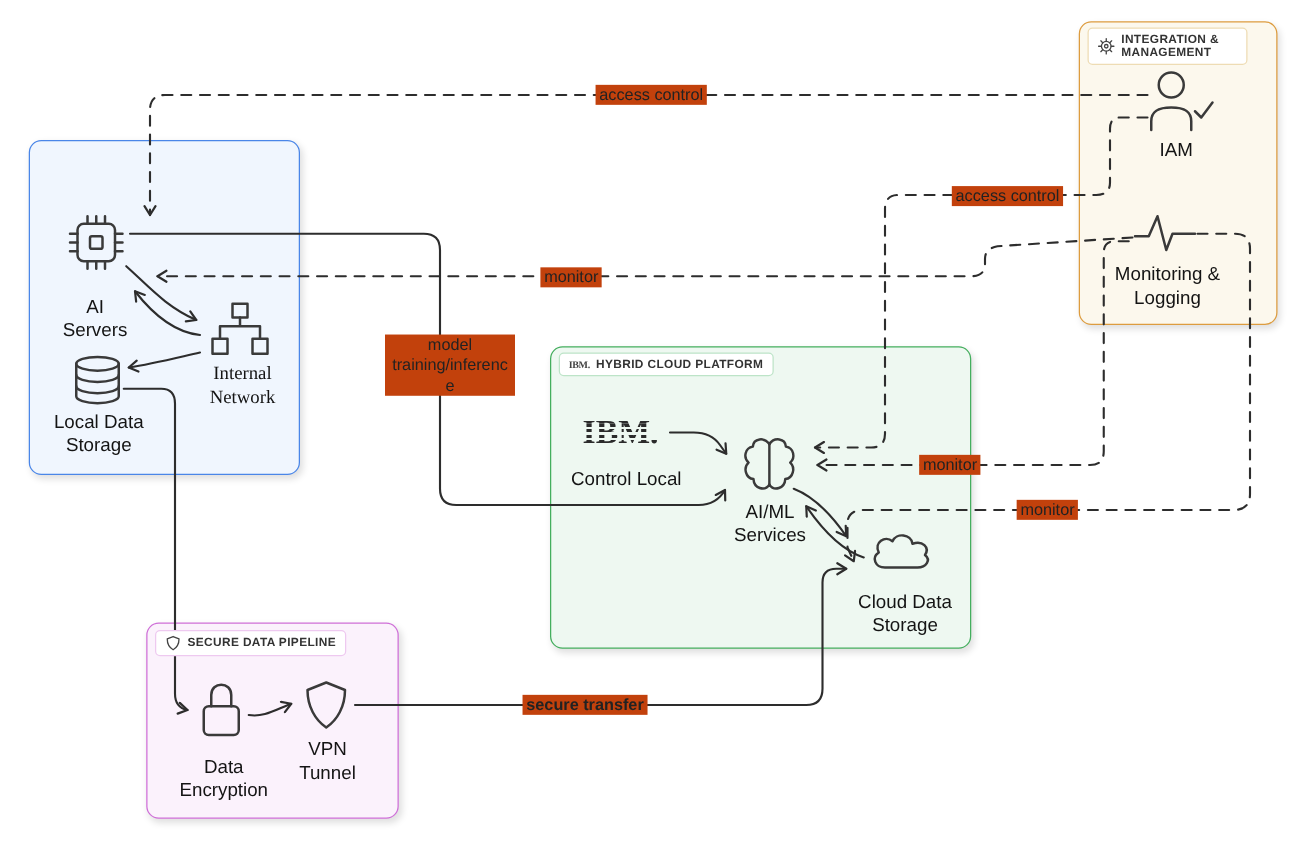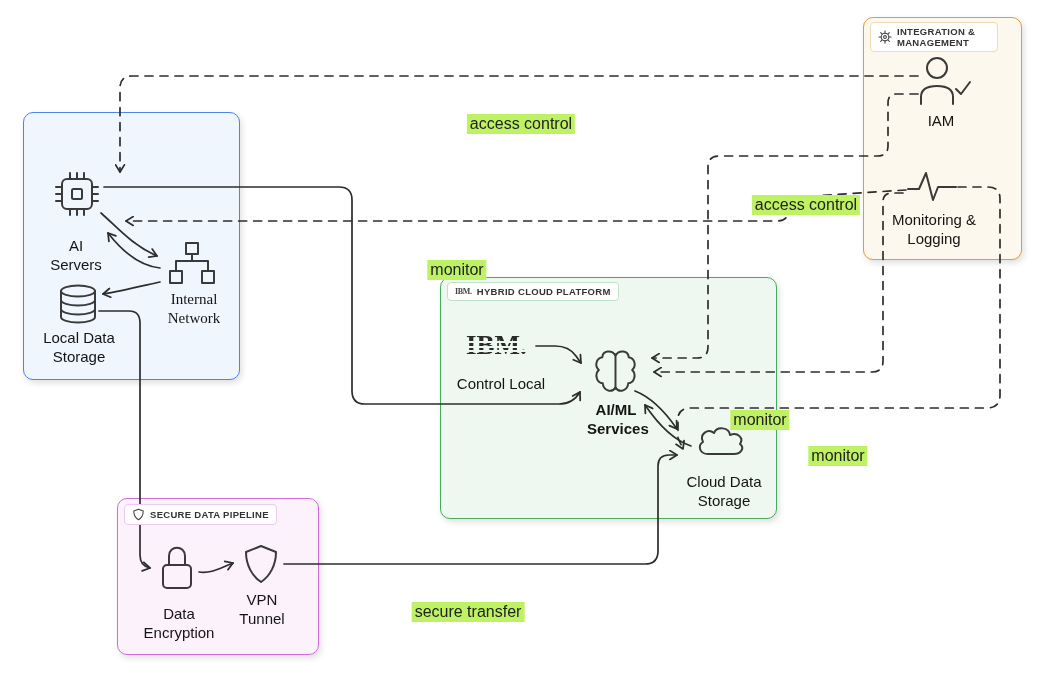--- a/index.html
+++ b/index.html
@@ -35,22 +35,22 @@
               transform:translateX(-50%);line-height:1.28;}
 
   
   .ibm-big{position:absolute;left:466px;top:330px;width:72px;height:30px;z-index:2;}
   .ibm-big .txt{font-family:"Liberation Serif",serif;font-weight:700;font-size:27px;line-height:30px;color:#2b2b2b;}
   .ibm-big .stripes{position:absolute;left:0;width:64px;top:9px;height:15px;
        background:repeating-linear-gradient(to bottom,rgba(0,0,0,0) 0 2.2px,#eef8f1 2.2px 4.4px);}
   .ibm-mini{font-family:"Liberation Serif",serif;font-weight:700;font-size:8px;color:#444;letter-spacing:-.3px;}
 
   
-  .edge-label{position:absolute;z-index:3;transform:translate(-50%,-50%);background:#bef264;
-              font-size:16px;color:#222;padding:0 3px;white-space:nowrap;line-height:1.25;margin-top:48px;}
+  .edge-label{position:absolute;z-index:3;transform:translate(-50%,-50%);background:#c2410c;
+              font-size:13px;color:#222;padding:0 3px;white-space:nowrap;line-height:1.25;}
   .edge-label.wrap{white-space:normal;width:98px;text-align:center;overflow-wrap:break-word;word-break:break-word;}
 </style>
 </head>
 <body>
 
 <div class="canvas">
 
   <div class="group g-onprem"></div>
   <div class="group g-hybrid"></div>
   <div class="group g-integ"></div>
@@ -172,25 +172,26 @@
       <path d="M20 2 L35 8 C35 21 29 32 20 38 C11 32 5 21 5 8 Z"></path>
     </svg>
   </div>
 
   <div class="node-label" style="left:76px;top:236px;width:70px;">AI Servers</div>
   <div class="node-label" style="left:194px;top:290px;width:70px;font-family:Liberation Serif, serif;">Internal Network</div>
   <div class="node-label" style="left:79px;top:328px;width:72px;">Local Data Storage</div>
   <div class="node-label" style="left:941px;top:111px;width:60px;">IAM</div>
   <div class="node-label" style="left:934px;top:210px;width:90px;">Monitoring &amp; Logging</div>
   <div class="node-label" style="left:501px;top:374px;width:100px;">Control Local</div>
-  <div class="node-label" style="left:616px;top:400px;width:58px;font-weight:bold;">AI/ML Services</div>
+  <div class="node-label" style="left:616px;top:400px;width:58px;">AI/ML Services</div>
   <div class="node-label" style="left:724px;top:472px;width:76px;">Cloud Data Storage</div>
   <div class="node-label" style="left:179px;top:604px;width:74px;">Data Encryption</div>
   <div class="node-label" style="left:262px;top:590px;width:80px;">VPN Tunnel</div>
 
   <div class="edge-label" style="left:521px;top:76px;">access control</div>
   <div class="edge-label" style="left:806px;top:157px;">access control</div>
   <div class="edge-label" style="left:457px;top:222px;">monitor</div>
   <div class="edge-label" style="left:760px;top:372px;">monitor</div>
   <div class="edge-label" style="left:838px;top:408px;">monitor</div>
-  <div class="edge-label" style="left:468px;top:564px;">secure transfer</div>
+  <div class="edge-label wrap" style="left:360px;top:292px;">model training/inference</div>
+  <div class="edge-label" style="left:468px;top:564px;font-weight:bold;">secure transfer</div>
 
 </div>
 
 </body></html>

